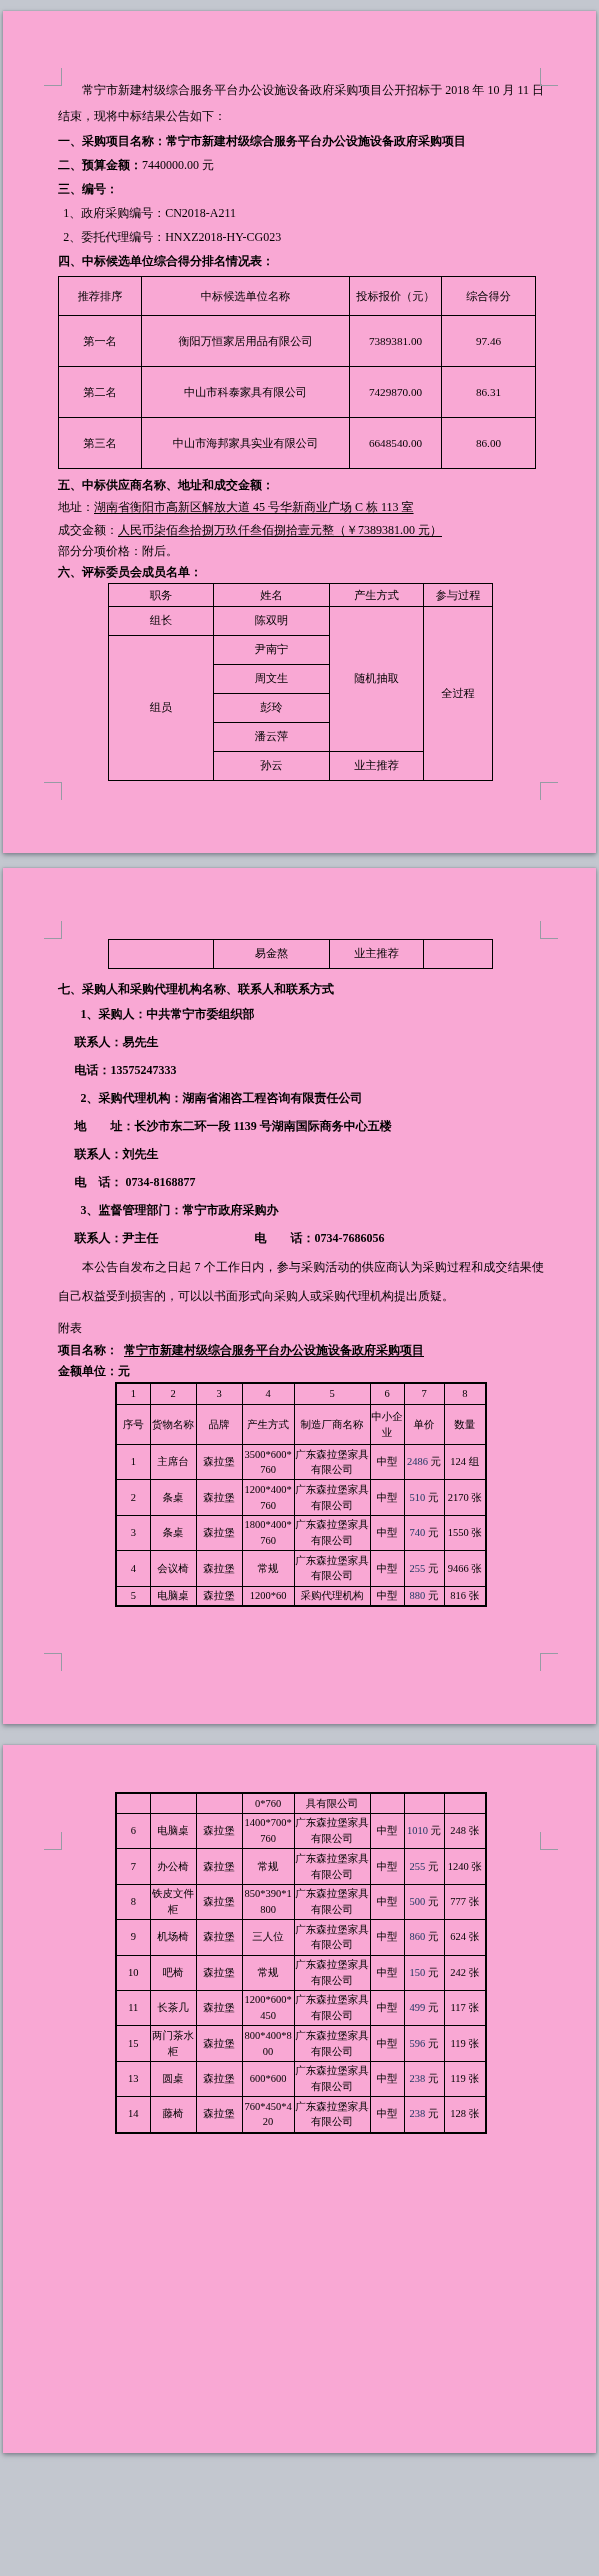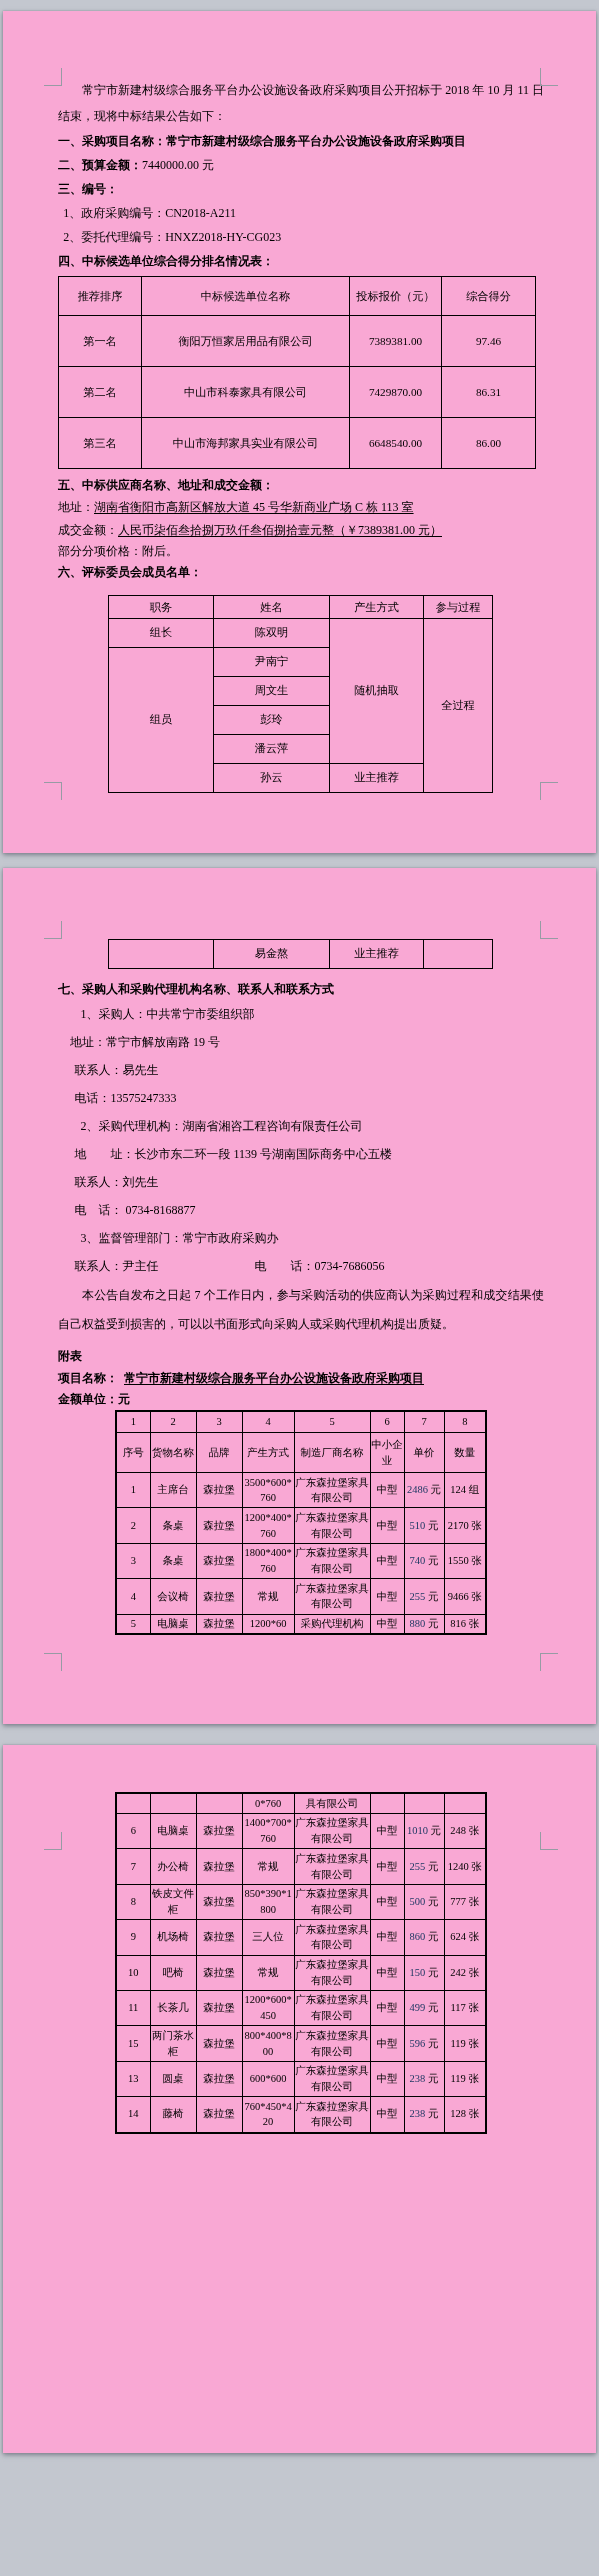--- a/index.html
+++ b/index.html
@@ -36,35 +36,35 @@
 
   table { border-collapse:collapse; table-layout:fixed; }
   td, th { border:0.7px solid #000; text-align:center; vertical-align:middle; font-weight:normal; overflow:hidden; }
 
   
   .rank { width:477px; margin-top:3px; border:1.5px solid #000; font-size:11.2px; }
   .rank th { height:36px; border:0.7px solid #000; }
   .rank tbody td { height:48px; }
 
   
-  .committee { width:383px; margin-left:50px; margin-top:12px; font-size:11.2px; }
+  .committee { width:383px; margin-left:50px; margin-top:0; font-size:11.2px; }
   .committee .hd td { height:19.5px; }
   .committee td { height:26px; }
 
   .cont-table { width:383px; margin-left:50px; margin-top:71px; font-size:11.2px; }
   .cont-table td { height:25.4px; }
 
   
   .s7 { margin-top:9px; font-size:12px; line-height:22.4px; }
-  .cline { font-size:12px; line-height:28px; }
+  .cline { font-size:12px; line-height:28px;font-weight:bold; }
   .cline.n { padding-left:22.4px; }
   .cline.a { padding-left:12px; }
   .cline.c { padding-left:16.5px; }
   .notice { margin-top:1.5px; font-size:12px; line-height:28.4px; text-indent:2em; text-align:justify; }
-  .annex-label { margin-top:7.5px; font-size:12px; line-height:21px; font-weight:bold; }
+  .annex-label { margin-top:7.5px; font-size:12px; line-height:21px; font-weight:normal; }
   .proj { font-size:12px; line-height:22.4px; font-weight:bold; }
   .unit { font-size:12px; line-height:21px; font-weight:bold; }
 
   
   .items { width:371px; margin-left:57px; border:2.2px double #000; font-size:10.5px; line-height:15.7px; }
   .items td { padding:1.5px 0.7px; word-break:break-all; }
   .items thead tr.nums td { padding:2.2px 0.7px; }
   .items thead tr.labels td { padding:3.7px 0.7px; }
   .items .num { color:#1f3864; }
   #page3 .items { margin-top:47px; }
@@ -194,21 +194,20 @@
           <td></td>
           <td>易金熬</td>
           <td>业主推荐</td>
           <td></td>
         </tr>
       </tbody>
         </table>
 
       <p class="s7 h">七、采购人和采购代理机构名称、联系人和联系方式</p>
       <p class="cline n">1、采购人：中共常宁市委组织部</p>
-      <p class="cline a">地址：常宁市解放南路 19 号</p>
       <p class="cline c">联系人：易先生</p>
       <p class="cline c">电话：13575247333</p>
       <p class="cline n">2、采购代理机构：湖南省湘咨工程咨询有限责任公司</p>
       <p class="cline c">地　　址：长沙市东二环一段 1139 号湖南国际商务中心五楼</p>
       <p class="cline c">联系人：刘先生</p>
       <p class="cline c">电　话：  0734-8168877</p>
       <p class="cline n">3、监督管理部门：常宁市政府采购办</p>
       <p class="cline c">联系人：尹主任　　　　　　　　电　　话：0734-7686056</p>
 
       <p class="notice">本公告自发布之日起 7 个工作日内，参与采购活动的供应商认为采购过程和成交结果使自己权益受到损害的，可以以书面形式向采购人或采购代理机构提出质疑。</p>

